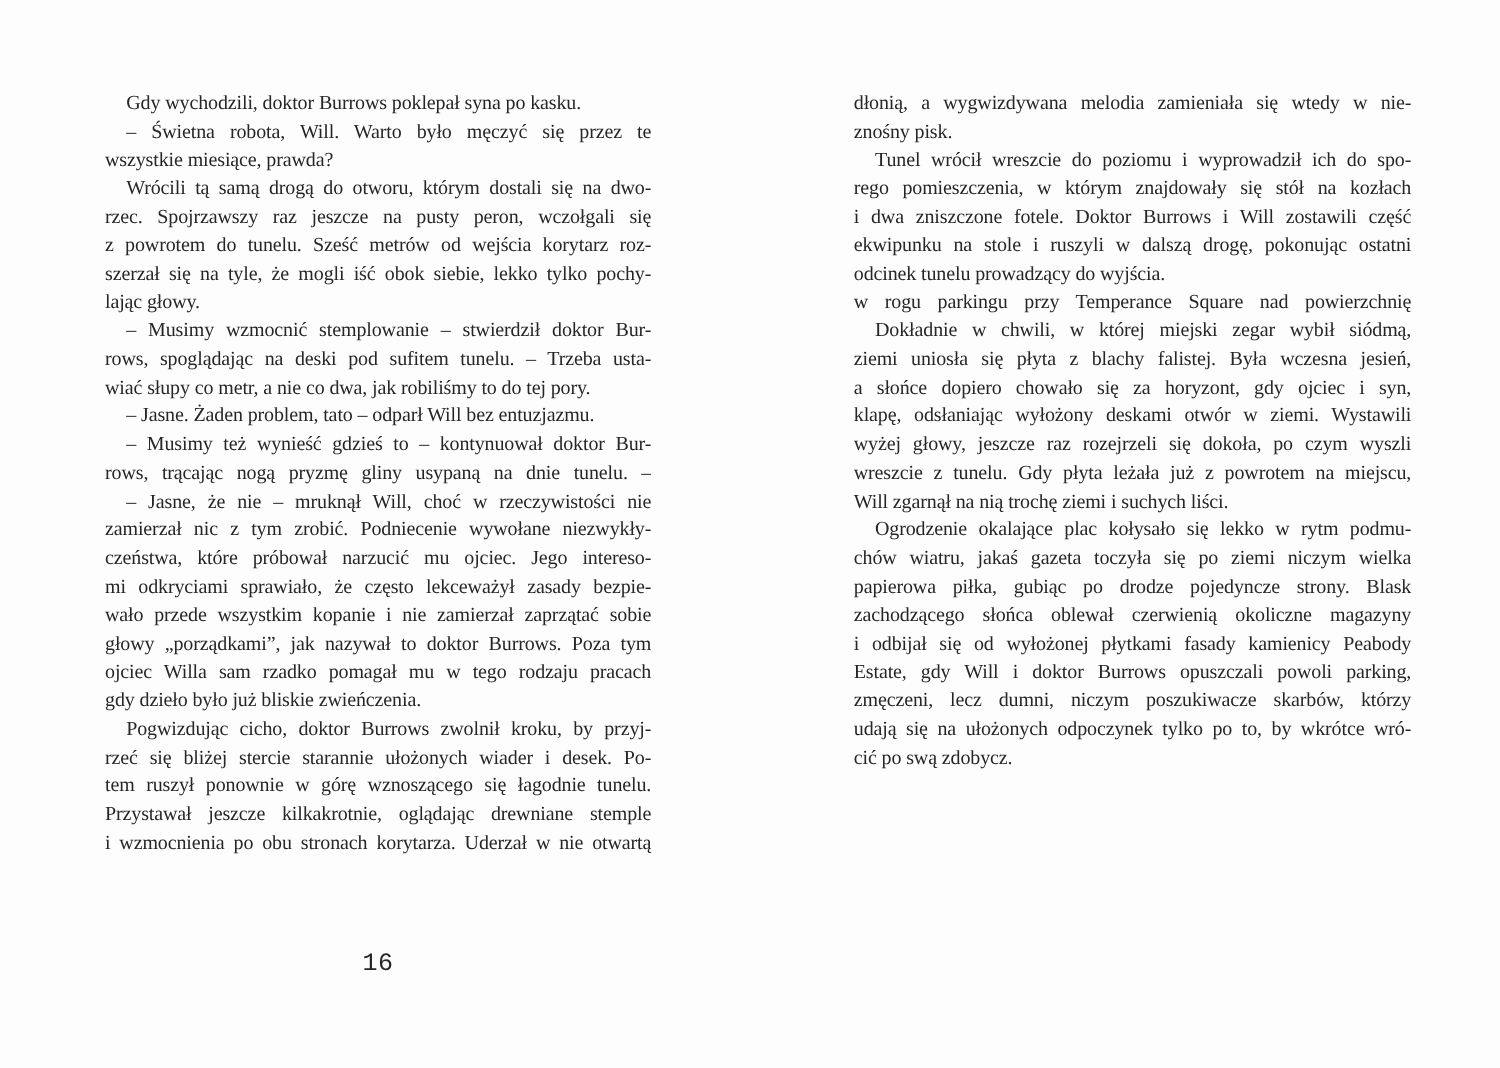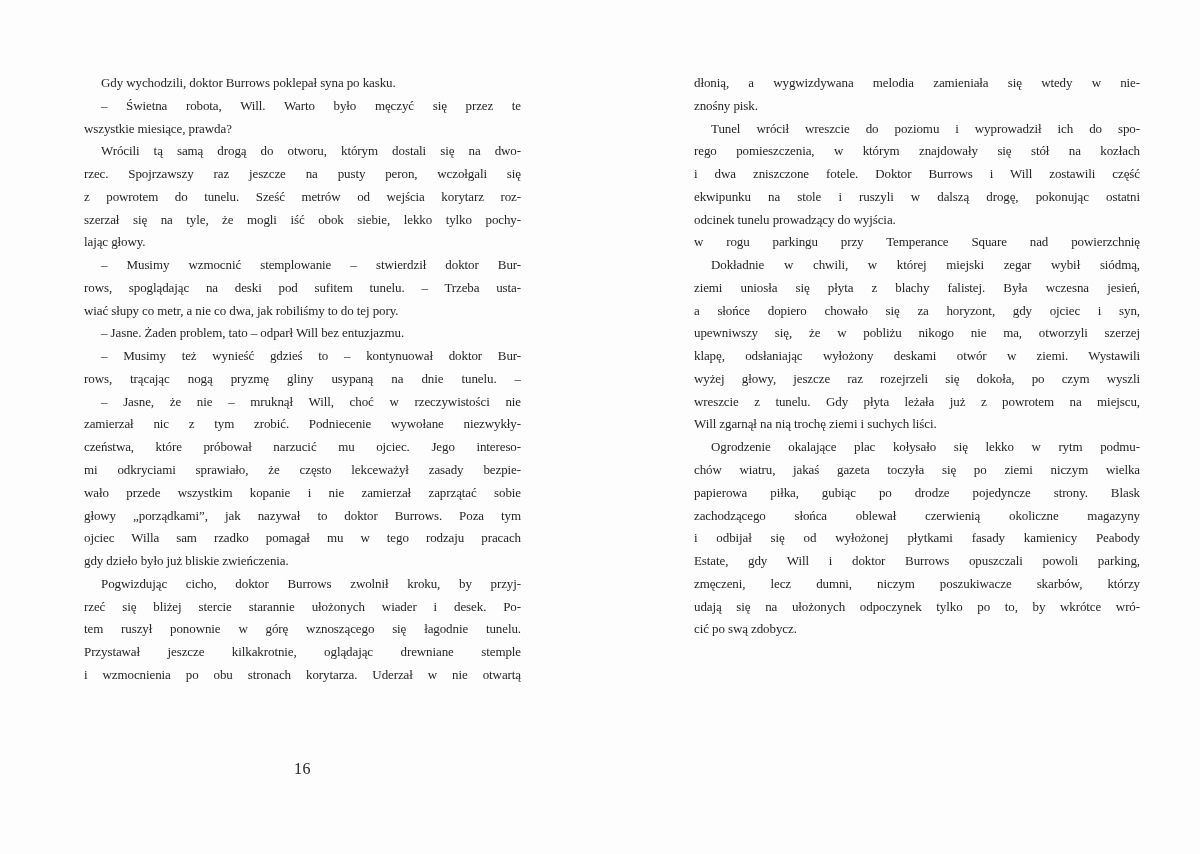--- a/index.html
+++ b/index.html
@@ -17,41 +17,41 @@
   }
   .spread {
     position: absolute;
     inset: 0;
   }
   .page-col {
     position: absolute;
     top: 72px;
   }
   #left-col  { left: 84px;  width: 437px; }
-  #right-col { left: 683px; width: 446px; margin-left: 11px; }
+  #right-col { left: 683px; width: 446px; }
   .line {
     height: 22.78px;
     line-height: 22.78px;
-    font-size: 13px;
+    font-size: 16px;
     letter-spacing: -0.1px;
     text-align: justify;
     text-align-last: justify;
     overflow: hidden;
   }
   .line.end    { text-align-last: left; }
   .line.indent { text-indent: 17px; }
   .page-number {
     position: absolute;
     top: 760px;
     left: 84px;
     width: 437px;
     text-align: center;
-    font-size: 16px;
+    font-size: 20px;
     letter-spacing: 0.5px;
-    font-family: Liberation Serif, serif;
+    font-family: Liberation Mono, monospace;
   }
 </style>
 </head>
 <body style="background: rgb(253, 253, 253); color: rgb(38, 38, 38);">
 
 <div class="spread">
   <div class="page-col" id="left-col">
       <div class="line indent end">Gdy wychodzili, doktor Burrows poklepał syna po kasku.</div>
       <div class="line indent">– Świetna robota, Will. Warto było męczyć się przez te</div>
       <div class="line end">wszystkie miesiące, prawda?</div>
@@ -85,21 +85,20 @@
       <div class="line end">znośny pisk.</div>
       <div class="line indent">Tunel wrócił wreszcie do poziomu i wyprowadził ich do spo-</div>
       <div class="line">rego pomieszczenia, w którym znajdowały się stół na kozłach</div>
       <div class="line">i dwa zniszczone fotele. Doktor Burrows i Will zostawili część</div>
       <div class="line">ekwipunku na stole i ruszyli w dalszą drogę, pokonując ostatni</div>
       <div class="line end">odcinek tunelu prowadzący do wyjścia.</div>
       <div class="line">w rogu parkingu przy Temperance Square nad powierzchnię</div>
       <div class="line indent">Dokładnie w chwili, w której miejski zegar wybił siódmą,</div>
       <div class="line">ziemi uniosła się płyta z blachy falistej. Była wczesna jesień,</div>
       <div class="line">a słońce dopiero chowało się za horyzont, gdy ojciec i syn,</div>
-      <div class="line">upewniwszy się, że w pobliżu nikogo nie ma, otworzyli szerzej</div>
       <div class="line">klapę, odsłaniając wyłożony deskami otwór w ziemi. Wystawili</div>
       <div class="line">wyżej głowy, jeszcze raz rozejrzeli się dokoła, po czym wyszli</div>
       <div class="line">wreszcie z tunelu. Gdy płyta leżała już z powrotem na miejscu,</div>
       <div class="line end">Will zgarnął na nią trochę ziemi i suchych liści.</div>
       <div class="line indent">Ogrodzenie okalające plac kołysało się lekko w rytm podmu-</div>
       <div class="line">chów wiatru, jakaś gazeta toczyła się po ziemi niczym wielka</div>
       <div class="line">papierowa piłka, gubiąc po drodze pojedyncze strony. Blask</div>
       <div class="line">zachodzącego słońca oblewał czerwienią okoliczne magazyny</div>
       <div class="line">i odbijał się od wyłożonej płytkami fasady kamienicy Peabody</div>
       <div class="line">Estate, gdy Will i doktor Burrows opuszczali powoli parking,</div>

